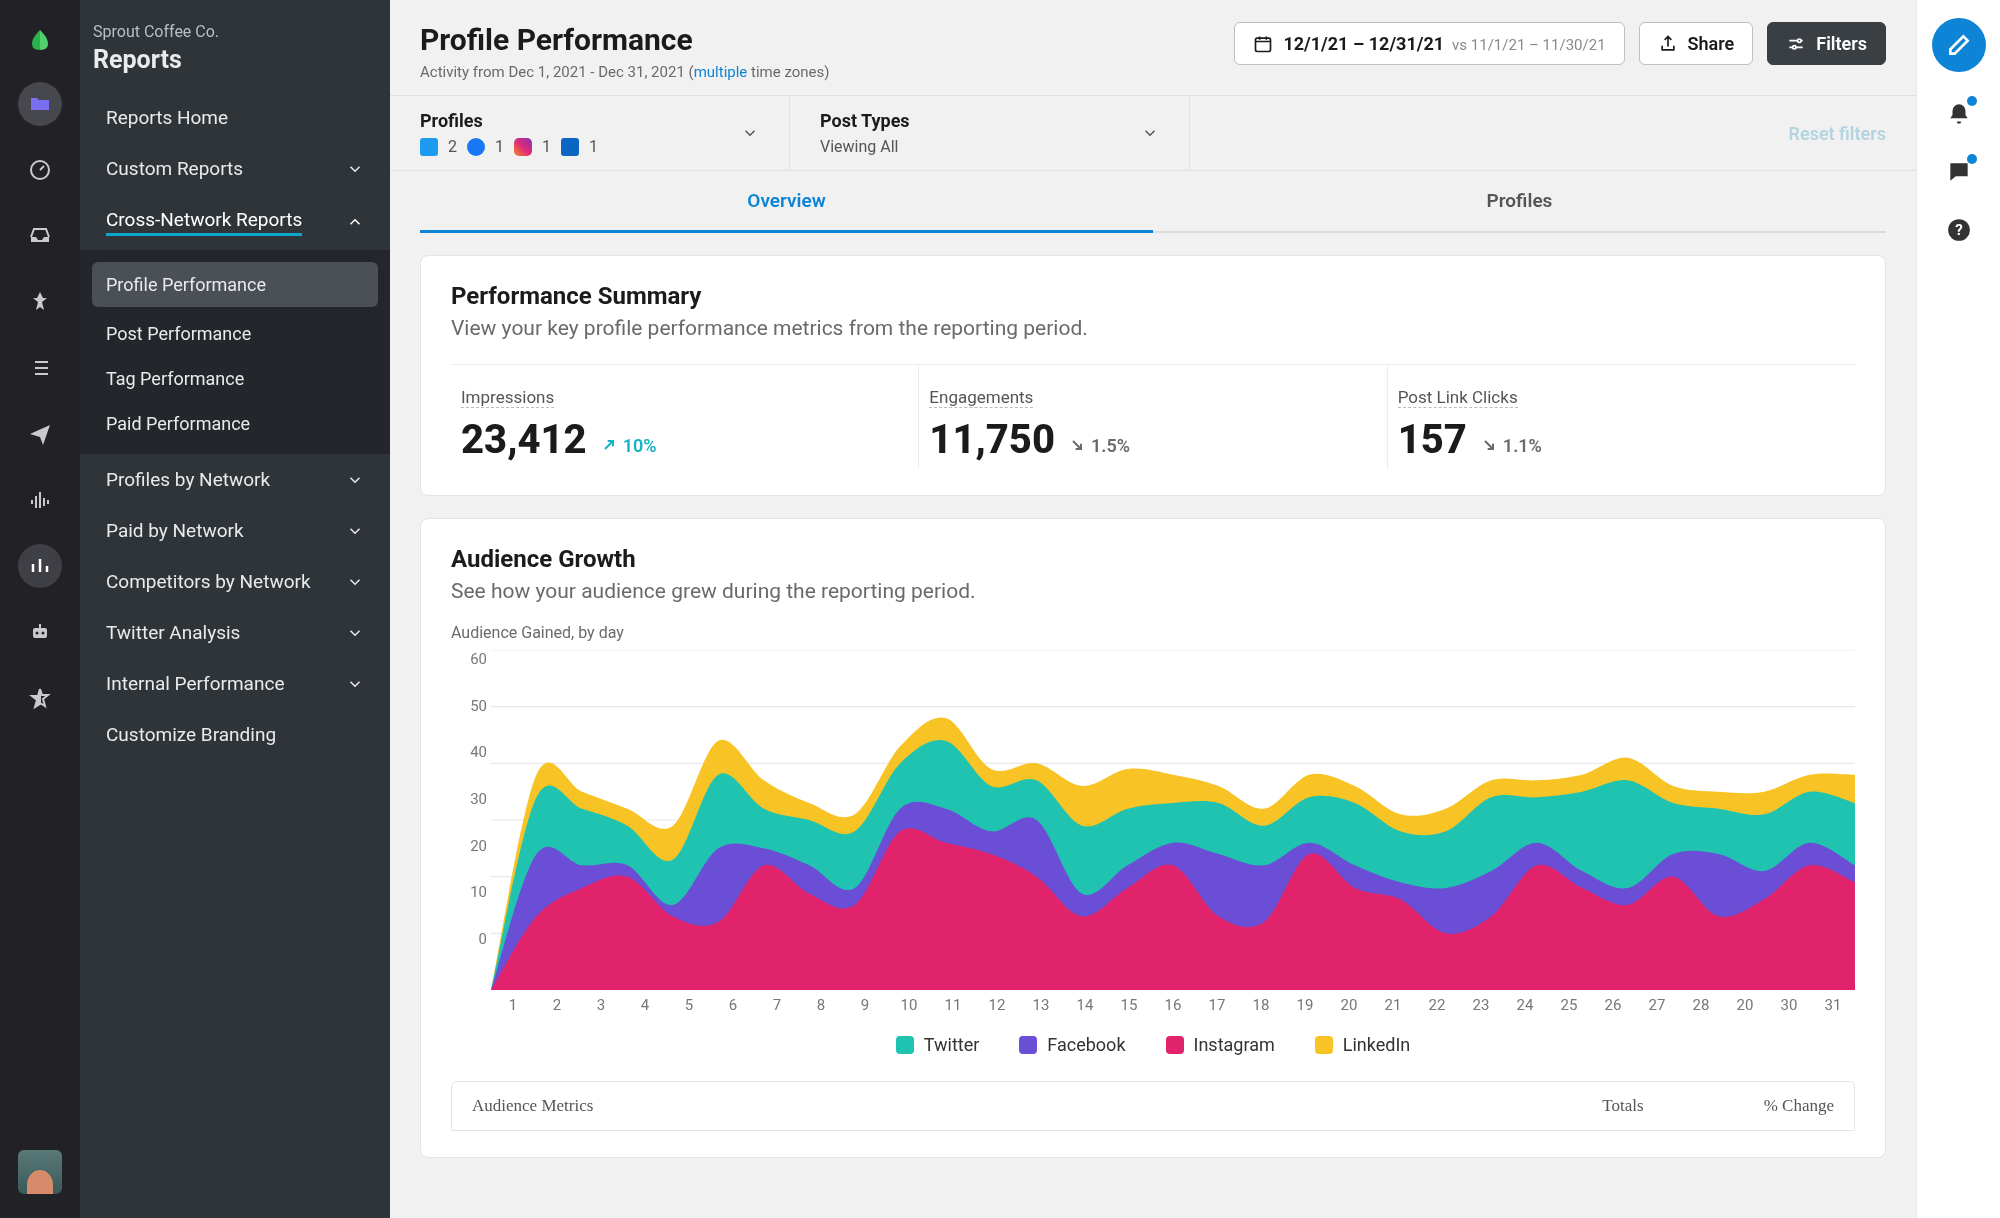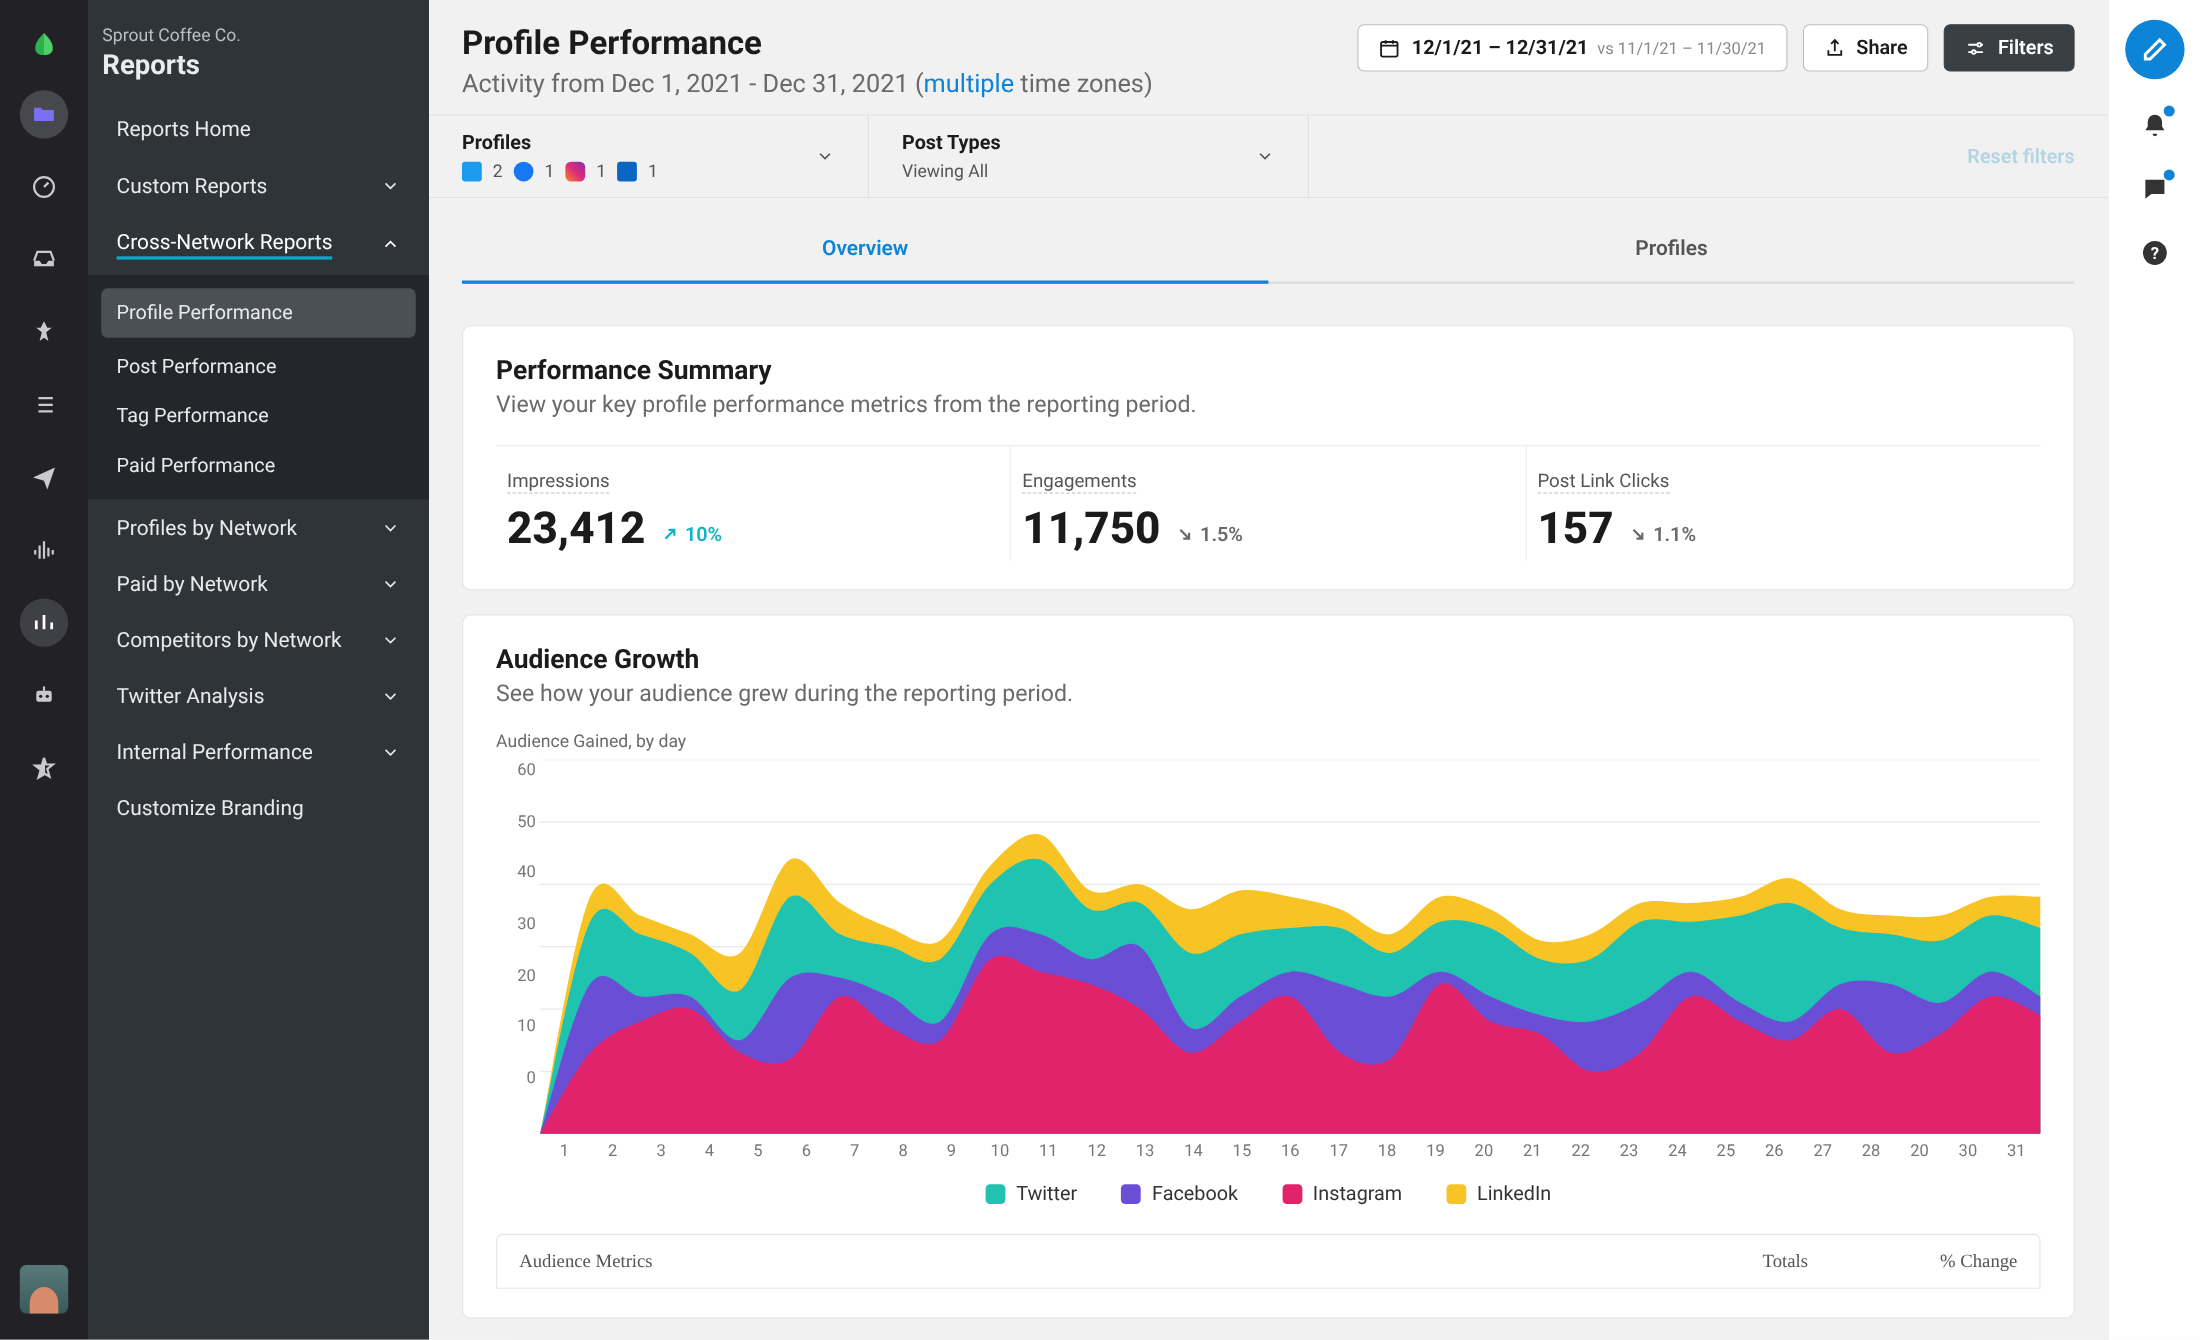--- a/index.html
+++ b/index.html
@@ -45,38 +45,38 @@
 .sb-item.exp .lbl { border-bottom: 3px solid #0ea5ca; padding-bottom:2px;}
 .sb-subs { background:#23272b; padding: 8px 0; }
 .sb-sub { padding: 12px 26px; font-size: 18px; color:#e8eaec;}
 .sb-sub.sel { background:#4a5055; border-radius:6px; margin: 4px 12px; padding: 12px 14px;}
 .chev { width:18px; height:18px; }
 
 
 .main { flex:1; background:#f1f1f1; display:flex; flex-direction:column; min-width:0;}
 .m-head { padding: 22px 30px 14px; display:flex; justify-content:space-between; align-items:flex-start; border-bottom:1px solid #e1e1e1;}
 .m-head h1 { font-size: 30px; font-weight:700; }
-.m-head .sub { font-size: 23px; color:#6a6a6a; margin-top:6px;}
+.m-head .sub { font-size: 15px; color:#6a6a6a; margin-top:6px;}
 .m-head .sub a { color:#0d84d6; text-decoration:none;}
 .m-actions { display:flex; gap:14px; align-items:center;}
 .btn { display:inline-flex; align-items:center; gap:10px; padding: 10px 18px; border:1px solid #bfbfbf; border-radius:6px; background:#fff; font-size:18px; cursor:pointer; font-weight:600;text-align:right;}
 .btn.dark { background:#3a3f44; color:#fff; border-color:#3a3f44;}
 .daterange { font-weight:700;}
 .daterange .vs { font-weight:400; color:#8a8a8a; font-size:15px; margin-left:8px;}
 
 .filterbar { display:flex; align-items:stretch; border-bottom:1px solid #e1e1e1;}
 .fslot { padding: 14px 30px; border-right:1px solid #e1e1e1; min-width:400px; display:flex; justify-content:space-between; align-items:center; cursor:pointer;}
 .fslot .t { font-weight:700; font-size:18px;}
 .fslot .d { margin-top:6px; font-size:16px; color:#555; display:flex; gap:10px; align-items:center;}
 .fslot .d .cnt{color:#555;}
 .reset { margin-left:auto; padding: 0 30px; display:flex; align-items:center; color:#b4d4e2; font-size:18px; font-weight:600;}
 .soc { width:18px; height:18px; display:inline-block; border-radius:3px;}
 .soc.tw{background:#1d9bf0;} .soc.fb{background:#1877f2; border-radius:50%;} .soc.ig{background:linear-gradient(45deg,#f58529,#dd2a7b,#8134af); border-radius:5px;} .soc.li{background:#0a66c2;}
 
-.tabs { display:flex; margin: 16px 30px; border-bottom:2px solid #dcdcdc;}
+.tabs { display:flex; margin: 0 30px; border-bottom:2px solid #dcdcdc;}
 .tab { flex:1; text-align:center; padding: 18px 0; font-size:19px; font-weight:600; color:#555; cursor:pointer;}
 .tab.active { color:#0d84d6; border-bottom:3px solid #0d84d6; margin-bottom:-2px;}
 
 .scroll { overflow-y:auto; padding: 0 30px 40px; flex:1;}
 .card { background:#fff; border:1px solid #e4e4e4; border-radius:8px; margin-top: 22px; padding: 26px 30px;}
 .card h2 { font-size:24px; font-weight:700;}
 .card .desc { font-size:21px; color:#6a6a6a; margin-top:6px;}
 .metrics { display:flex; margin-top: 24px; border-top:1px solid #ececec; }
 .metric { flex:1; padding: 22px 10px 6px; border-right:1px solid #ececec;}
 .metric:last-child{border-right:none;}

